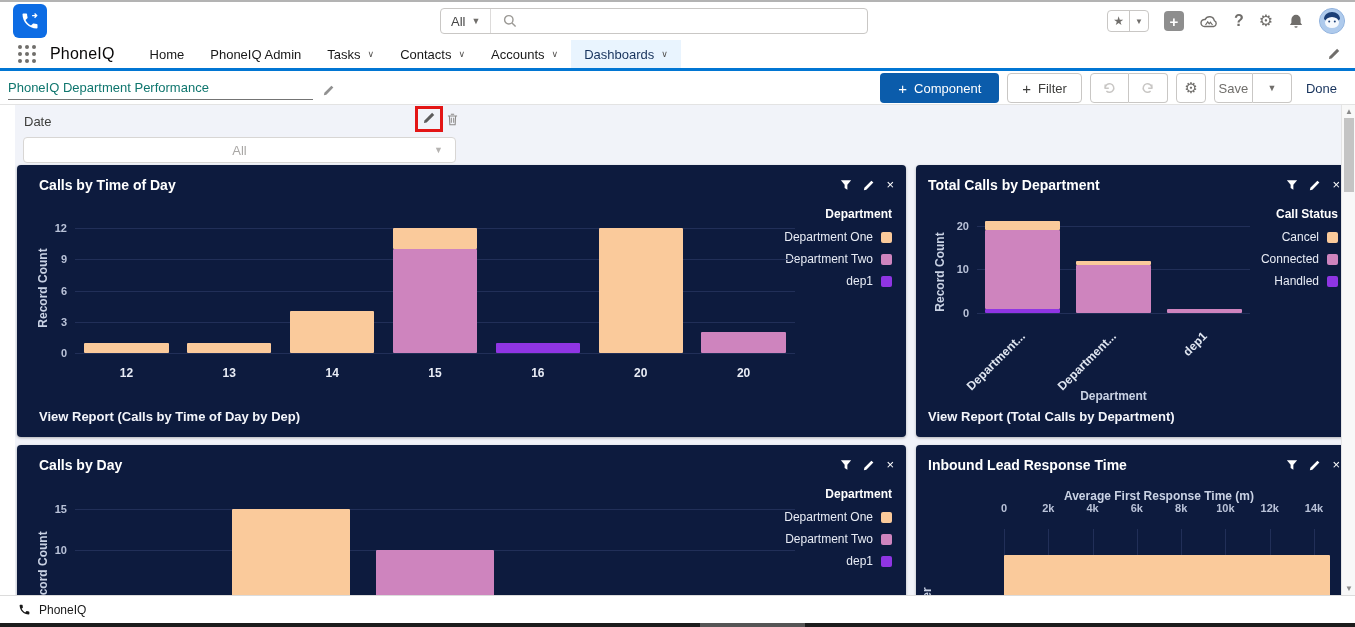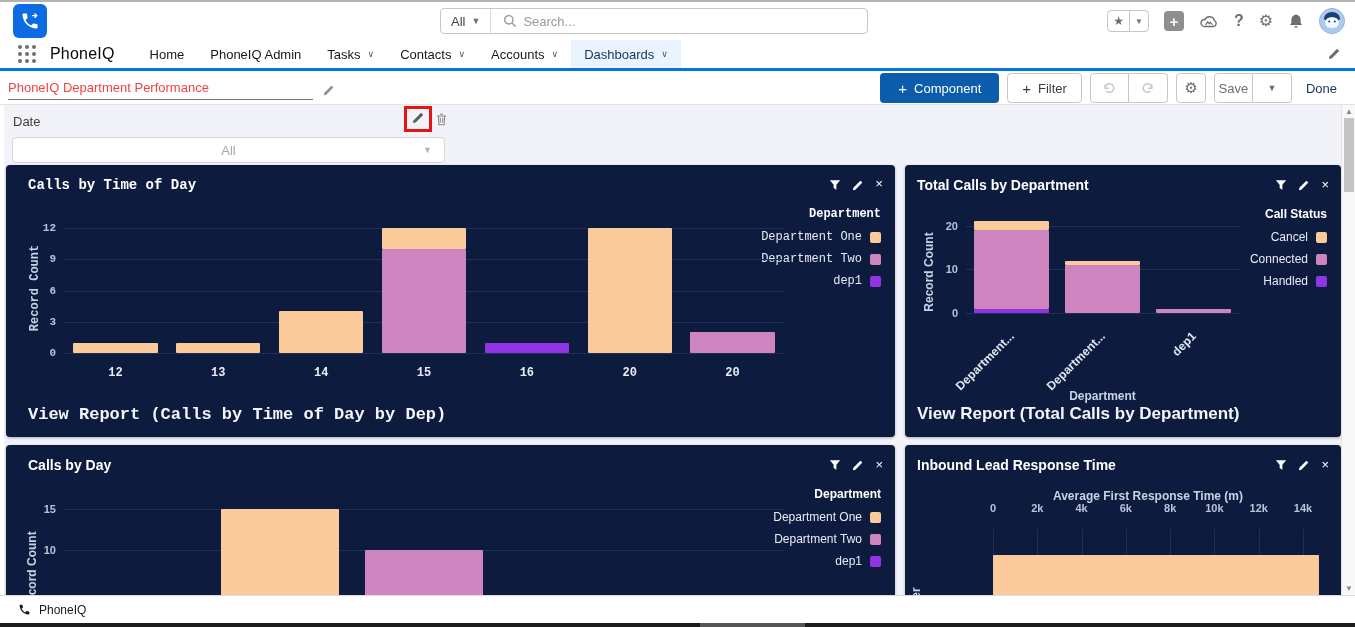--- a/index.html
+++ b/index.html
@@ -33,55 +33,55 @@
   #app-name { margin:0 22px 0 14px; font-size:16px; color:#080707; letter-spacing:.2px; }
   #nav-tabs { display:flex; height:28px; }
   .nav-tab { display:flex; align-items:center; gap:7px; padding:0 13px; font-size:13px; color:#181818; cursor:pointer; height:28px; }
   .nav-tab.selected { background:#e9f4fe; color:#16325c; }
   .nav-caret { font-size:9px; color:#514f4d; }
   #nav-edit { position:absolute; right:14px; top:46px; }
 
   
   #toolbar { position:absolute; left:0; top:71px; width:1355px; height:34px; background:#fff; border-bottom:1px solid #e3e3e3; }
   #title-wrap { position:absolute; left:8px; top:7px; display:flex; align-items:flex-end; gap:10px; }
-  #dash-title { width:305px; font-size:13px; color:#ef4444; border-bottom:1px solid #747474; padding:2px 0 4px 0; }
+  #dash-title { width:305px; font-size:13px; color:#0f766e; border-bottom:1px solid #747474; padding:2px 0 4px 0; }
   .btnrow { position:absolute; right:12px; top:2px; height:30px; display:flex; align-items:center; gap:8px; }
   .btn { height:30px; display:flex; align-items:center; justify-content:center; border-radius:4px; font-size:13px; cursor:pointer; }
   .btn-brand { background:#0b5cab; color:#fff; padding:0 18px; gap:7px; }
   .btn-outline { background:#fff; border:1px solid #c9c7c5; color:#3e3e3c; padding:0 14px; gap:7px; }
   .btn-plus { font-size:15px; font-weight:400; }
   .btn-group { display:flex; }
   .btn-group .btn { border:1px solid #c9c7c5; border-radius:0; width:39px; padding:0; }
   .btn-group .btn:first-child { border-radius:4px 0 0 4px; }
   .btn-group .btn:last-child { border-radius:0 4px 4px 0; border-left:none; }
   .btn-icon { width:30px; background:#fff; border:1px solid #c9c7c5; color:#706e6b; }
   .btn-save { width:48px; color:#706e6b; background:#fff; }
   .btn-caret { width:28px; color:#706e6b; font-size:9px; background:#fff; }
   .btn-done { color:#16325c; padding:0 6px; }
 
   
-  #content { position:absolute; left:4px; top:105px; width:1341px; height:490px; background:#f1f3f9; overflow:hidden; }
+  #content { position:absolute; left:15px; top:105px; width:1341px; height:490px; background:#f1f3f9; overflow:hidden; }
   #filter-label { position:absolute; left:9px; top:9px; font-size:13px; color:#3e3e3c; }
   #red-box { position:absolute; left:400px; top:1px; width:28px; height:26px; border:3px solid #e31515; display:flex; align-items:center; justify-content:center; }
   #trash-wrap { position:absolute; left:432px; top:7px; cursor:pointer; }
   #filter-combo { position:absolute; left:8px; top:32px; width:433px; height:26px; background:#fff; border:1px solid #d8d6d4; border-radius:4px; display:flex; align-items:center; justify-content:center; cursor:pointer; }
   #filter-combo .val { font-size:13px; color:#a9a7a5; }
   #filter-combo .caret { position:absolute; right:12px; font-size:9px; color:#b5b3b1; }
 
   
   .panel { position:absolute; background:#0d1b3e; border-radius:4px; box-shadow:0 1px 3px rgba(0,0,0,.28); }
-  #panel1 { left:2px;  top:60px;  width:889px; height:272px;font-family:Liberation Mono, monospace; }
+  #panel1 { left:2px;  top:60px;  width:889px; height:272px; }
   #panel2 { left:901px; top:60px;  width:436px; height:272px; }
   #panel3 { left:2px;  top:340px; width:889px; height:272px; }
   #panel4 { left:901px; top:340px; width:436px; height:272px; }
   .panel-title { position:absolute; left:22px; top:12px; font-size:14px; font-weight:700; color:#fff; }
   .pad-sm .panel-title { left:12px; }
   .panel-actions { position:absolute; top:13px; right:12px; display:flex; gap:11px; align-items:center; }
   .panel-actions .pa { cursor:pointer; display:flex; color:#fff; font-size:13px; line-height:1; }
-  .view-report { position:absolute; left:22px; bottom:13px; font-size:17px; font-weight:700; color:#f3f5fb; cursor:pointer; }
+  .view-report { position:absolute; left:22px; bottom:13px; font-size:13px; font-weight:700; color:#f3f5fb; cursor:pointer; }
   .pad-sm .view-report { left:12px; }
   .legend { position:absolute; top:42px; right:14px; display:flex; flex-direction:column; align-items:flex-end; gap:8px; font-size:12px; color:#e8ecf5; }
   .legend-title { font-weight:700; color:#fff; margin-bottom:1px; }
   .legend-item { display:flex; align-items:center; gap:8px; }
   .swatch { width:11px; height:11px; border-radius:2px; display:inline-block; }
 
   .plot { position:absolute; }
   #plot1 { left:58px; top:57px; width:720px; height:131px; }
   #plot2 { left:61px; top:52px; width:273px; height:96px; }
   #plot3 { left:58px; top:57px; width:720px; height:130px; }
@@ -129,21 +129,20 @@
     </div>
     <div id="search-box">
       <div id="search-scope">
         <span>All</span>
         <span class="caret">▼</span>
       </div>
       <svg id="search-icon" width="14" height="14" viewBox="0 0 14 14">
           <circle cx="5.8" cy="5.8" r="4.2" fill="none" stroke="#9b9995" stroke-width="1.4"></circle>
           <path d="M9 9l3.6 3.6" stroke="#9b9995" stroke-width="1.4"></path>
         </svg>
-      <input placeholder="Search..." style="">
     </div>
     <div id="header-icons">
       <div id="fav-group">
         <span class="seg">★</span>
         <span class="seg">▼</span>
       </div>
       <div id="plus-btn" class="h-icon">+</div>
       <span class="h-icon">
         <svg width="20" height="16" viewBox="0 0 20 16">
             <path d="M5.5 13.5a3.5 3.5 0 1 1 .7-6.93A4.8 4.8 0 0 1 15.3 7.6a3.1 3.1 0 0 1-.6 5.9H5.5z" fill="none" stroke="#706e6b" stroke-width="1.4"></path>

